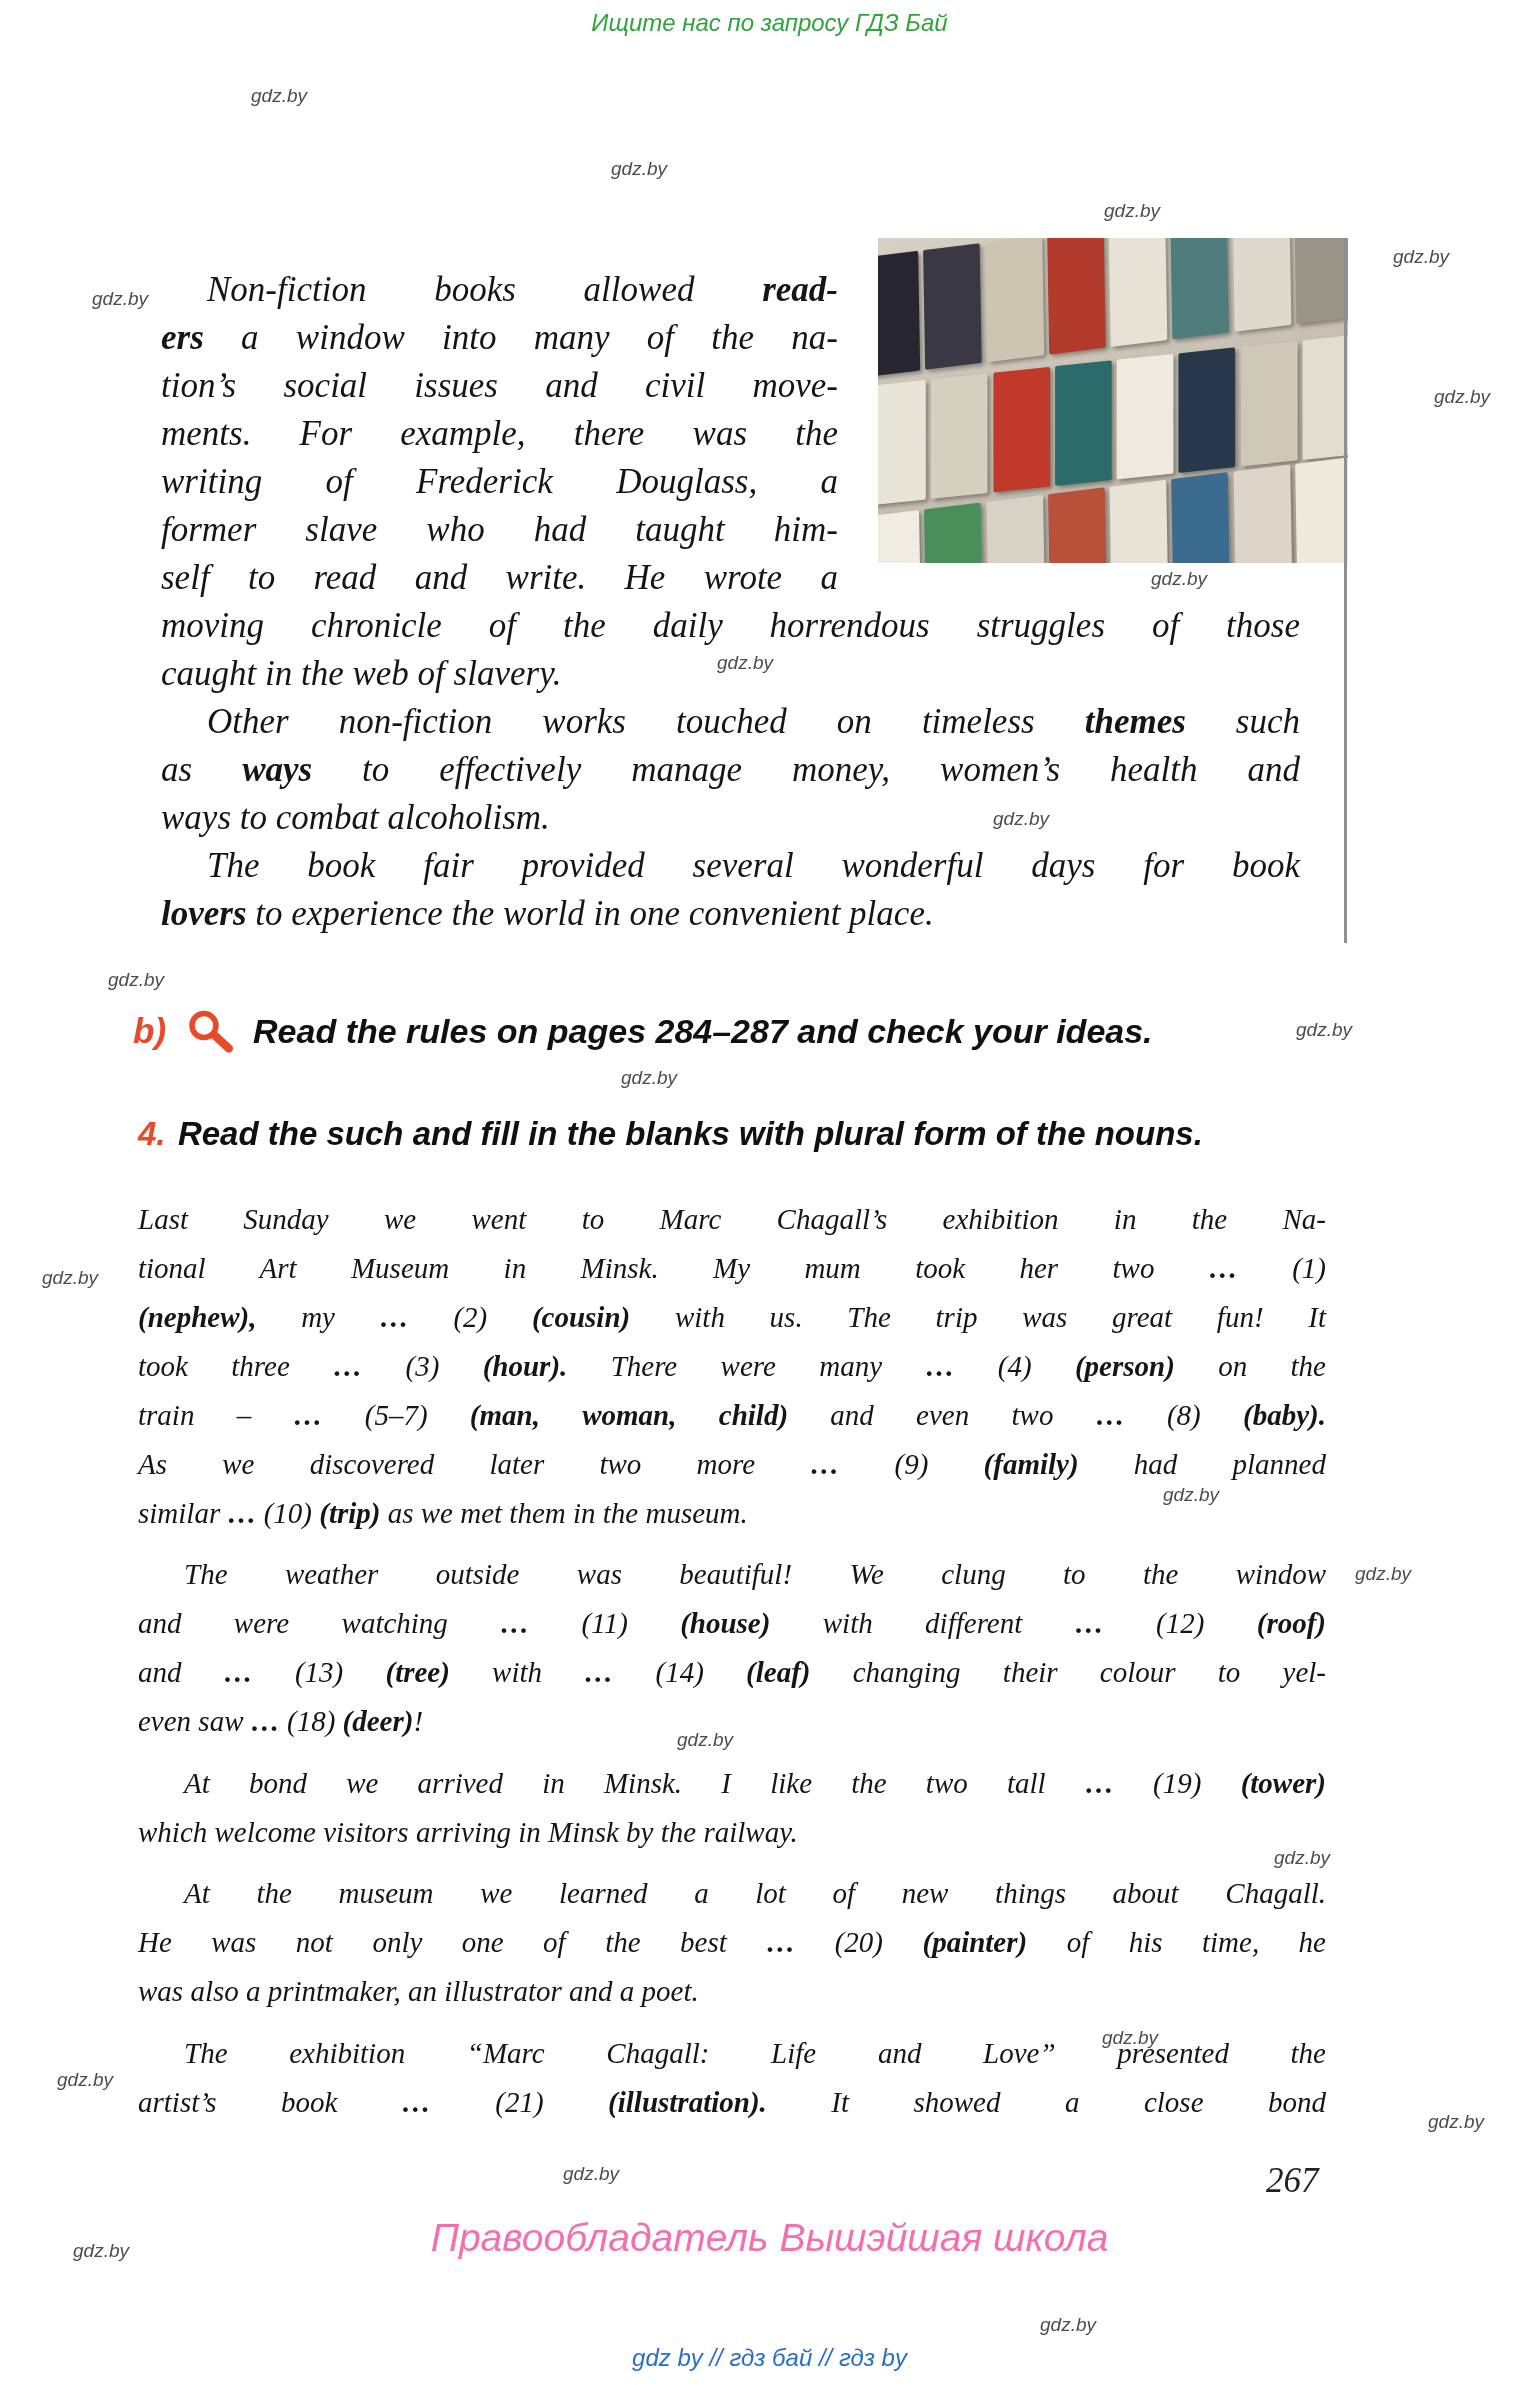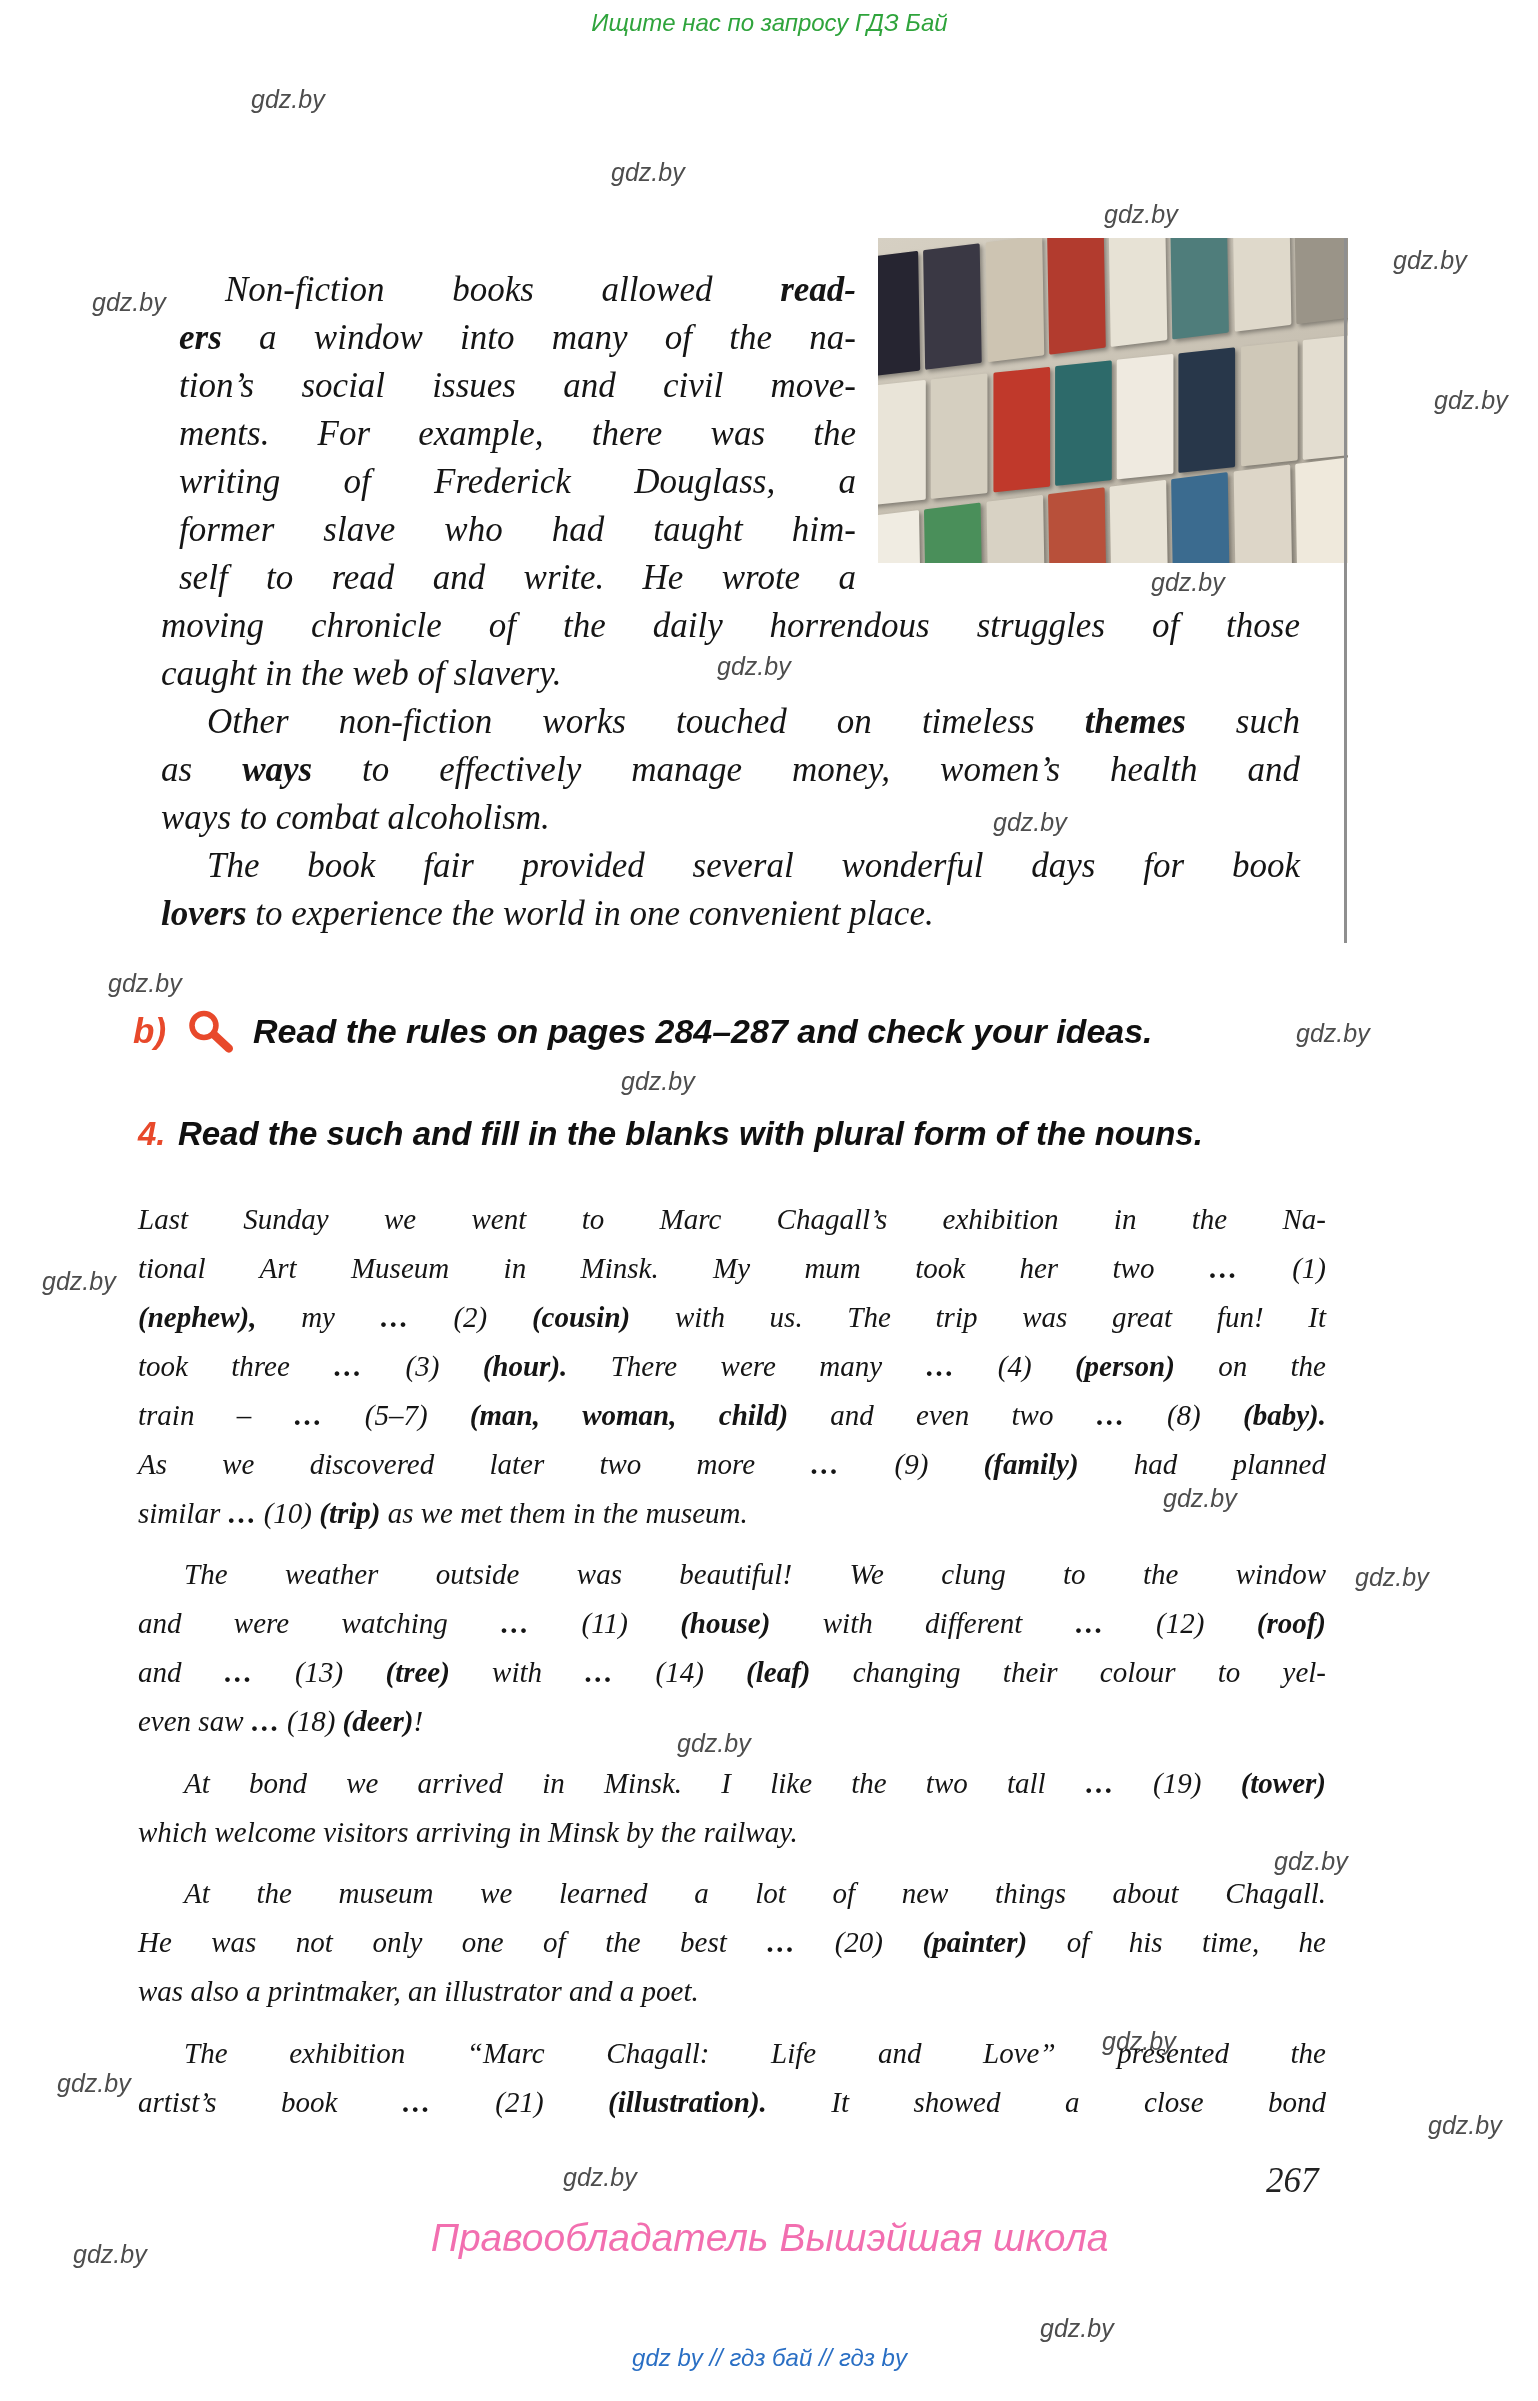--- a/index.html
+++ b/index.html
@@ -16,21 +16,21 @@
   .top-banner {
     position: absolute; left: 0; top: 8.9px; width: 100%;
     text-align: center;
     font-family: "Liberation Sans", sans-serif;
     font-size: 24px; color: #2fa43c;
   }
 
   .wm {
     position: absolute;
     font-family: "Liberation Sans", sans-serif;
-    font-size: 25px; color: #4d4d4d;
+    font-size: 19px; color: #4d4d4d;
     white-space: nowrap;
   }
 
   
   .photo {
     position: absolute; left: 878px; top: 238px;
     width: 470px; height: 325px;
     background: linear-gradient(160deg, #d6d0c3 0%, #c7c0b2 55%, #b9b2a4 100%);
     overflow: hidden;
   }
@@ -55,21 +55,21 @@
     font-size: 35px; line-height: 48px;
   }
   .exercise {
     position: absolute; left: 138px; top: 1195px; width: 1188px;
     font-size: 29px; line-height: 49px;
   }
   .exercise .para + .para { margin-top: 12.4px; }
 
   .line { text-align: justify; text-align-last: justify; }
   .line.last { text-align-last: auto; }
-  .line.narrow { width: 677px; margin-left: 18px; }
+  .line.narrow { width: 677px; }
   .line.indent { text-indent: 46px; }
   .b { font-weight: bold; }
 
   .task-b {
     position: absolute; left: 133px; top: 1007px;
     display: flex; align-items: center; gap: 14px;
     font-family: "Liberation Sans", sans-serif;
     font-weight: bold; font-size: 34px; color: #101010;
   }
   .task-label { color: #e8492b; font-size: 35px; }

